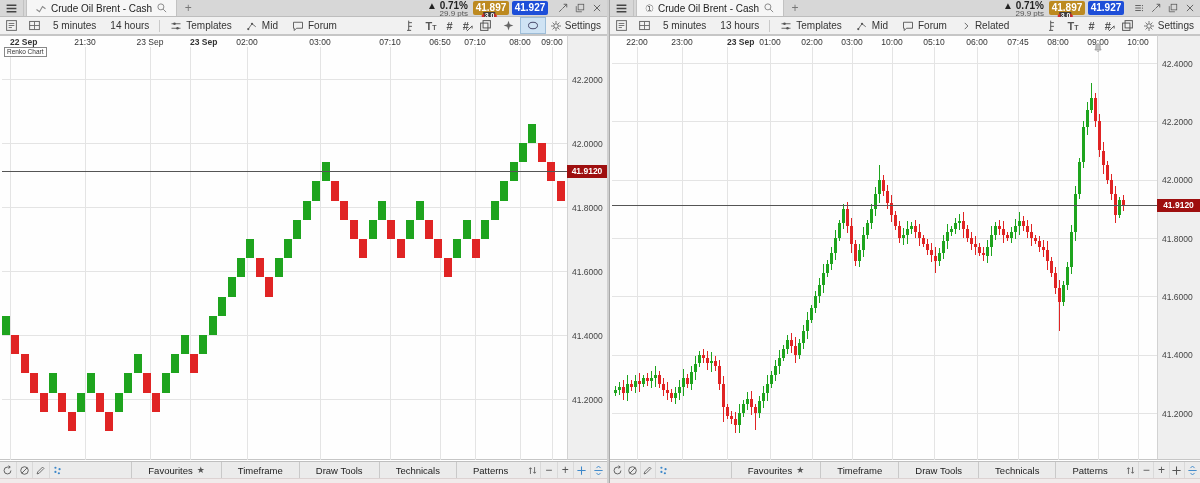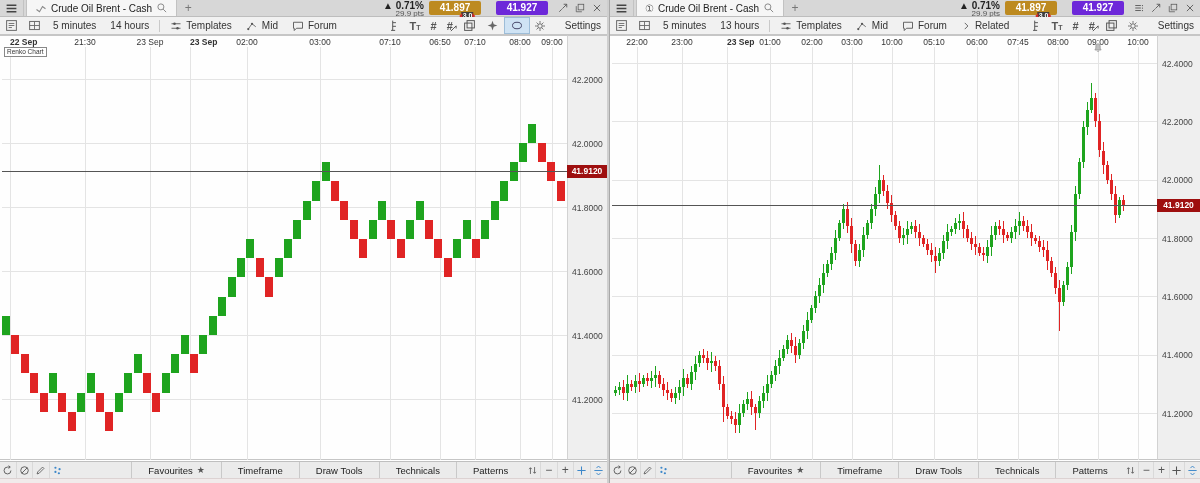--- a/index.html
+++ b/index.html
@@ -11,38 +11,38 @@
   .tabrow { position:absolute; left:0; right:0; top:0; height:17px; background:#d7d7d7; border-bottom:1px solid #bdbdbd; display:flex; align-items:stretch; z-index:5; }
   .menubox { width:24px; border-right:1px solid #c2c2c2; display:flex; align-items:center; justify-content:center; cursor:pointer; }
   .tab { background:#f6f6f6; border-right:1px solid #c2c2c2; border-left:1px solid #c2c2c2; display:flex; align-items:center; gap:4px; padding:0 8px; margin-left:2px; }
   .tablabel { font-size:10px; color:#222; white-space:nowrap; }
   .addtab { width:22px; display:flex; align-items:center; justify-content:center; font-size:12px; color:#777; }
   .flex1 { flex:1; }
   .quote { display:flex; align-items:flex-start; gap:3px; padding-top:1px; position:relative; margin-right:10px; }
   .chg { text-align:right; line-height:7px; padding-top:1px; margin-right:2px; }
   .pct { font-size:10px; color:#222; font-weight:bold; }
   .pts { font-size:8px; color:#555; margin-top:1px; }
-  .badge { width:52px; height:14px; border-radius:2px; color:#fff; font-size:10px; font-weight:bold; text-align:center; line-height:14px; cursor:pointer; }
+  .badge { width:36px; height:14px; border-radius:2px; color:#fff; font-size:10px; font-weight:bold; text-align:center; line-height:14px; cursor:pointer; }
   .badge.sell { background:#bd8a20; }
-  .badge.buy  { background:#6d28d9;margin-left:12px; }
+  .badge.buy  { background:#1d4ed8; }
   .spreadwrap { position:absolute; bottom:-4px; left:50%; transform:translateX(-32%); background:#3f3f3f; color:#fff; font-size:7px; font-weight:bold; line-height:8px; padding:0 1px; display:flex; align-items:center; z-index:6; }
   .stri { width:0; height:0; border:3px solid transparent; }
   .stri.l { border-right-color:#d22a2a; margin-left:-6px; }
   .stri.r { border-left-color:#d22a2a; margin-right:-6px; }
   .winicons { display:flex; align-items:center; gap:7px; margin-right:5px; color:#555; }
 
   
   .toolrow { position:absolute; left:0; right:0; top:17px; height:18px; background:#f1f1f1; border-bottom:1px solid #c6c6c6; display:flex; align-items:center; font-size:10px; color:#333; z-index:5; }
   .tool { display:flex; align-items:center; gap:4px; padding:0 7px; height:100%; cursor:pointer; white-space:nowrap; }
   .tool.sq { padding:0 5px; }
   .sep { width:1px; height:12px; background:#c9c9c9; margin:0 3px; }
   .ricons { display:flex; align-items:center; height:100%; }
   .ricon { padding:0 5px; height:100%; display:flex; align-items:center; cursor:pointer; color:#555; }
   .ricon.active { background:#cfe3f4; border:1px solid #9dbdd8; }
-  .settings { display:flex; align-items:center; gap:19px; padding:0 6px 0 4px; cursor:pointer; }
+  .settings { display:flex; align-items:center; gap:3px; padding:0 6px 0 4px; cursor:pointer; }
   .txtic { font-size:11px; color:#555; font-weight:bold; }
   .tt { font-size:11px; color:#555; font-weight:bold; letter-spacing:0; }
   .tt small { font-size:7px; }
 
   
   .plotbox { position:absolute; left:0; top:35px; height:425px; background:#fefefe; border-top:1px solid #c6c6c6; border-bottom:1px solid #c6c6c6; }
   .axisstrip { position:absolute; top:35px; height:425px; background:#efefef; border-left:1px solid #d2d2d2; border-top:1px solid #c6c6c6; border-bottom:1px solid #c6c6c6; }
   .chartlayer { position:absolute; inset:0; z-index:1; }
   .vg { position:absolute; width:1px; background:#e4e4e4; }
   .hg { position:absolute; height:1px; background:#e4e4e4; }

